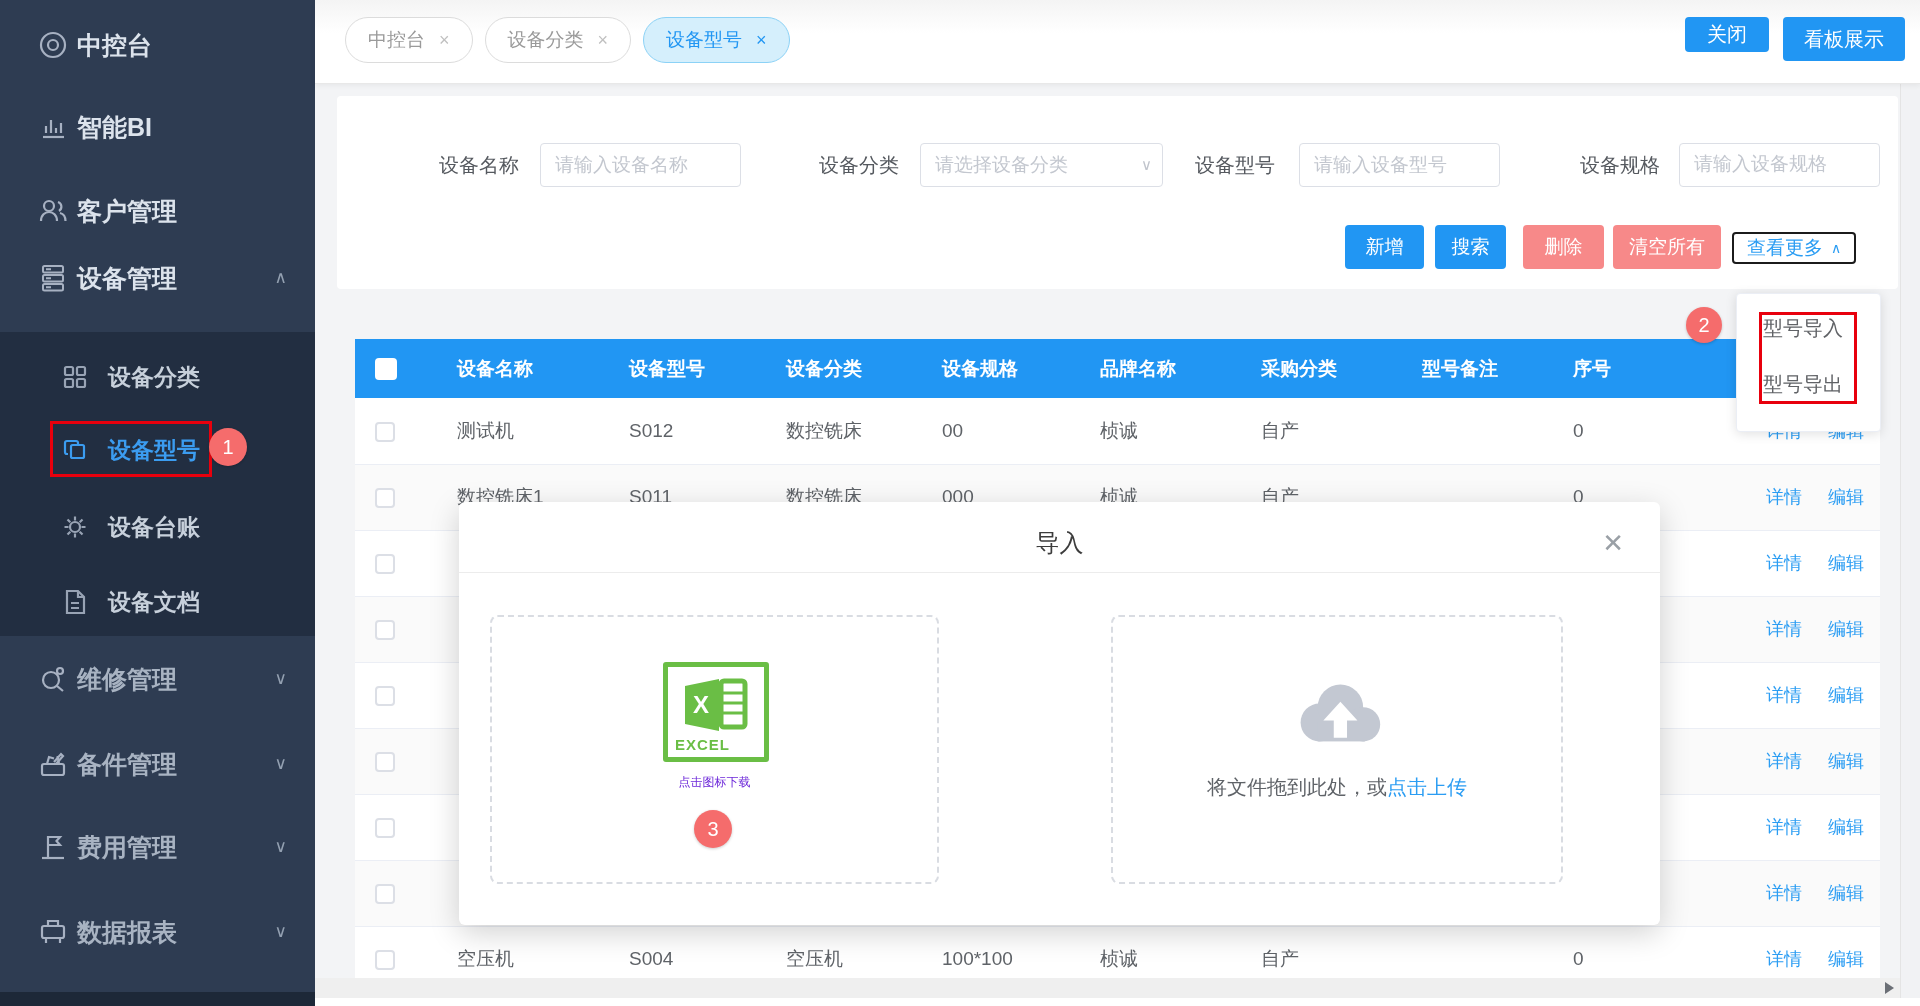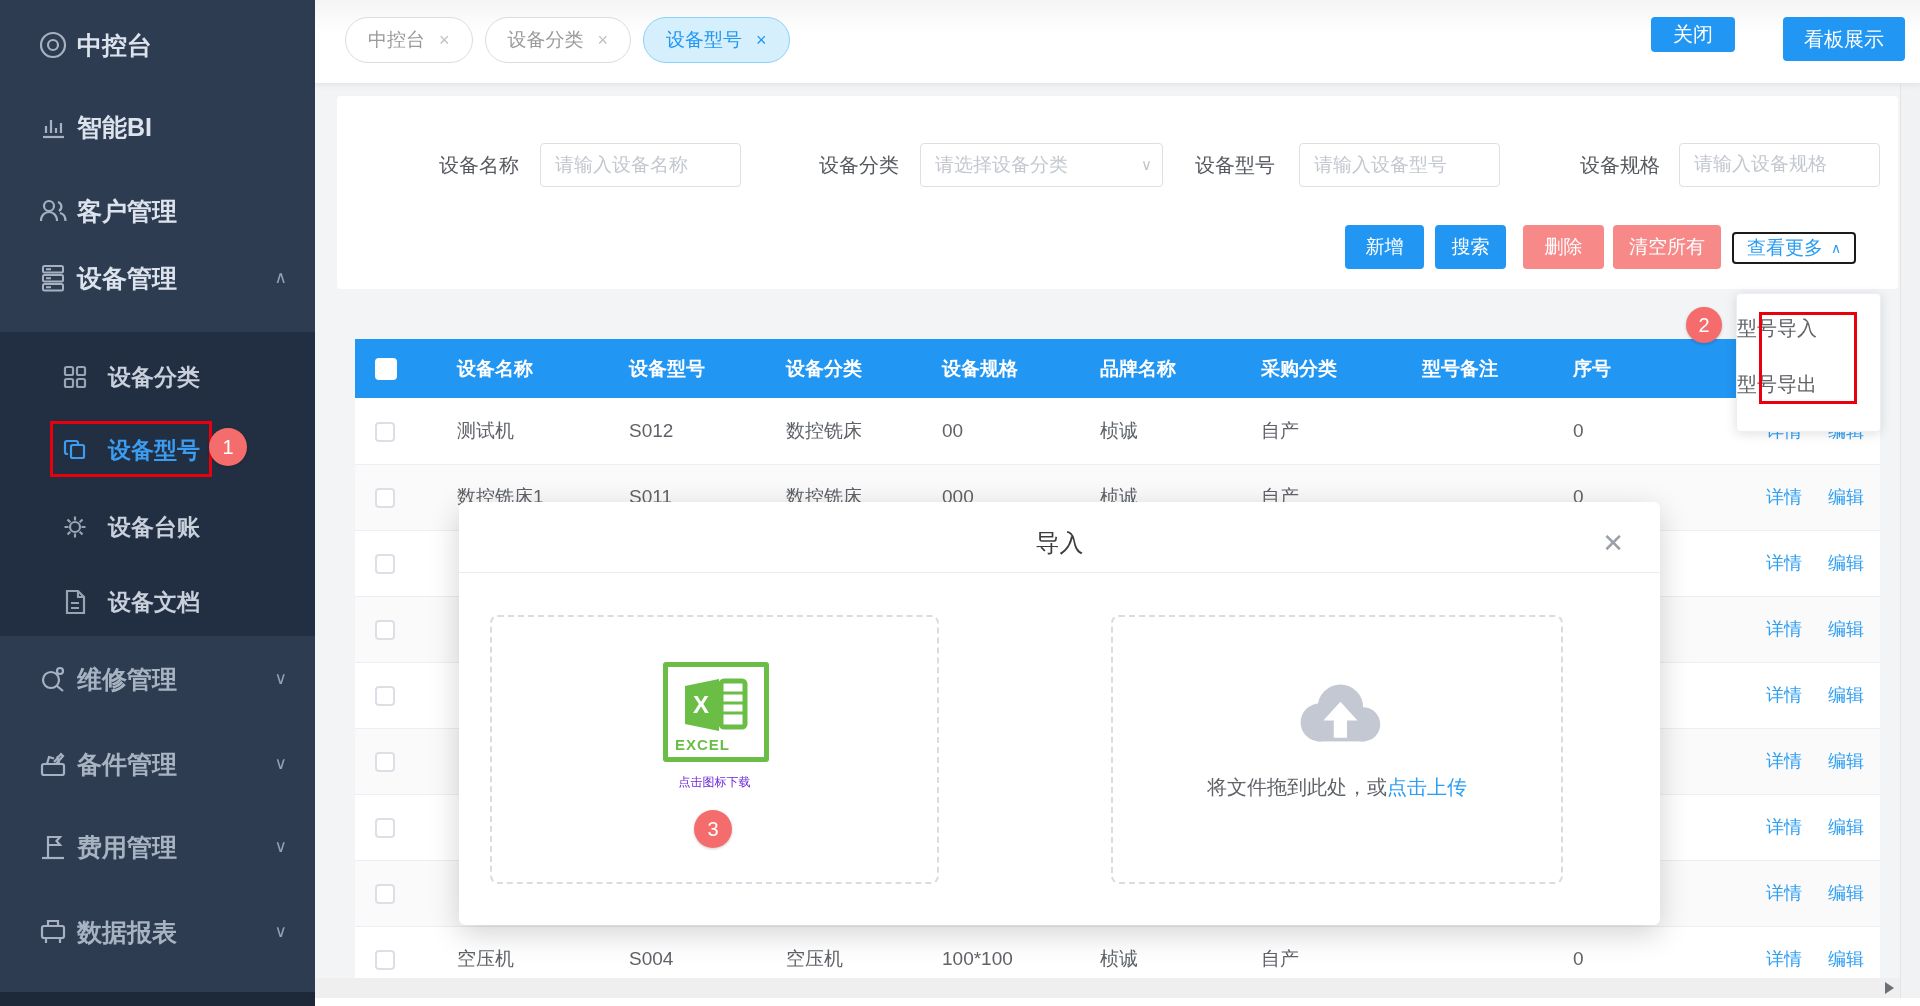--- a/index.html
+++ b/index.html
@@ -24,21 +24,21 @@
   
   .topbar { position:absolute; left:315px; top:0; width:1605px; height:84px; background:linear-gradient(#f4f4f4,#ffffff 40%); border-bottom:1px solid #e8e8e8; box-shadow:0 2px 5px rgba(0,0,0,.05); z-index:20; }
   .tabs { position:absolute; left:30px; top:17px; display:flex; gap:12px; }
   .tab { height:46px; border:1px solid #dcdcdc; border-radius:23px; background:#fff; display:flex; align-items:center; gap:14px; padding:0 22px; font-size:19px; color:#9a9a9a; cursor:pointer; }
   .tab .x { font-size:18px; color:#c0c0c0; }
   .tab.active { background:#d5effc; border-color:#8cd2f6; color:#2196f3; }
   .tab.active .x { color:#2196f3; }
   .topbtns { position:absolute; right:15px; top:17px; display:flex; gap:14px; }
   .btn { border:none; border-radius:4px; background:#2196f3; color:#fff; font-size:20px; cursor:pointer; font-family:inherit; }
   .btn.b-close { width:84px; height:35px; }
-  .btn.b-board { width:122px; height:44px;margin-left:34px; }
+  .btn.b-board { width:122px; height:44px; }
 
   
   .filter-card { position:absolute; left:337px; top:96px; width:1561px; height:193px; background:#fff; border-radius:4px; z-index:15; }
   .f-label { position:absolute; top:47px; height:44px; line-height:44px; font-size:20px; color:#55595f; }
   .f-input, .f-select { position:absolute; top:47px; height:44px; border:1px solid #dcdfe6; border-radius:4px; background:#fff; font-size:19px; color:#606266; padding:0 14px; font-family:inherit; }
   .f-input::placeholder { color:#c3c7cf; }
   .f-select { cursor:pointer; }
   .f-select .ph { display:inline-block; line-height:42px; color:#c3c7cf; width:150px; overflow:hidden; white-space:nowrap; }
   .f-select .sel-chev { position:absolute; right:10px; top:0; line-height:42px; color:#c0c4cc; font-size:15px; }
   .act-btn { position:absolute; top:129px; height:44px; border:none; border-radius:4px; color:#fff; font-size:19px; cursor:pointer; font-family:inherit; }
@@ -61,21 +61,21 @@
   td.c-ops a { color:#2b9df3; font-size:18px; text-decoration:none; margin-right:26px; cursor:pointer; }
 
   
   .h-scroll { position:absolute; left:315px; top:978px; width:1585px; height:20px; background:#efefef; z-index:40; }
   .h-scroll .arrow-right { position:absolute; right:6px; top:4px; width:0; height:0; border-top:6px solid transparent; border-bottom:6px solid transparent; border-left:9px solid #6b6f76; }
   .bottom-strip { position:absolute; left:315px; top:998px; width:1605px; height:8px; background:#fff; }
   .right-gutter { position:absolute; left:1900px; top:84px; width:20px; height:922px; background:#f1f2f4; border-left:1px solid #e4e4e4; }
 
   
   .dropdown { position:absolute; left:1736px; top:293px; width:145px; height:139px; background:#fff; border:1px solid #ebeef5; border-radius:4px; box-shadow:0 2px 12px rgba(0,0,0,.12); z-index:60; }
-  .dd-item { position:absolute; left:0; width:100%; height:56px; line-height:56px; font-size:20px; color:#606266; cursor:pointer; }
+  .dd-item { position:absolute; left:0; width:100%; height:56px; line-height:56px; padding-left:26px; font-size:20px; color:#606266; cursor:pointer; }
   .dd-item:nth-child(1) { top:6px; }
   .dd-item:nth-child(2) { top:62px; }
 
   
   .modal { position:absolute; left:459px; top:502px; width:1201px; height:423px; background:#fff; border-radius:6px; box-shadow:0 8px 30px rgba(0,0,0,.18); z-index:50; }
   .m-head { position:relative; height:71px; border-bottom:1px solid #ececec; }
   .m-title { text-align:center; line-height:82px; font-size:24px; color:#3c3c3c; }
   .m-close { position:absolute; right:36px; top:0; line-height:82px; font-size:26px; color:#9aa0a6; cursor:pointer; }
   .m-box { position:absolute; top:113px; height:269px; border:2px dashed #d9dce2; border-radius:8px; }
   .m-box.left { left:31px; width:449px; }

